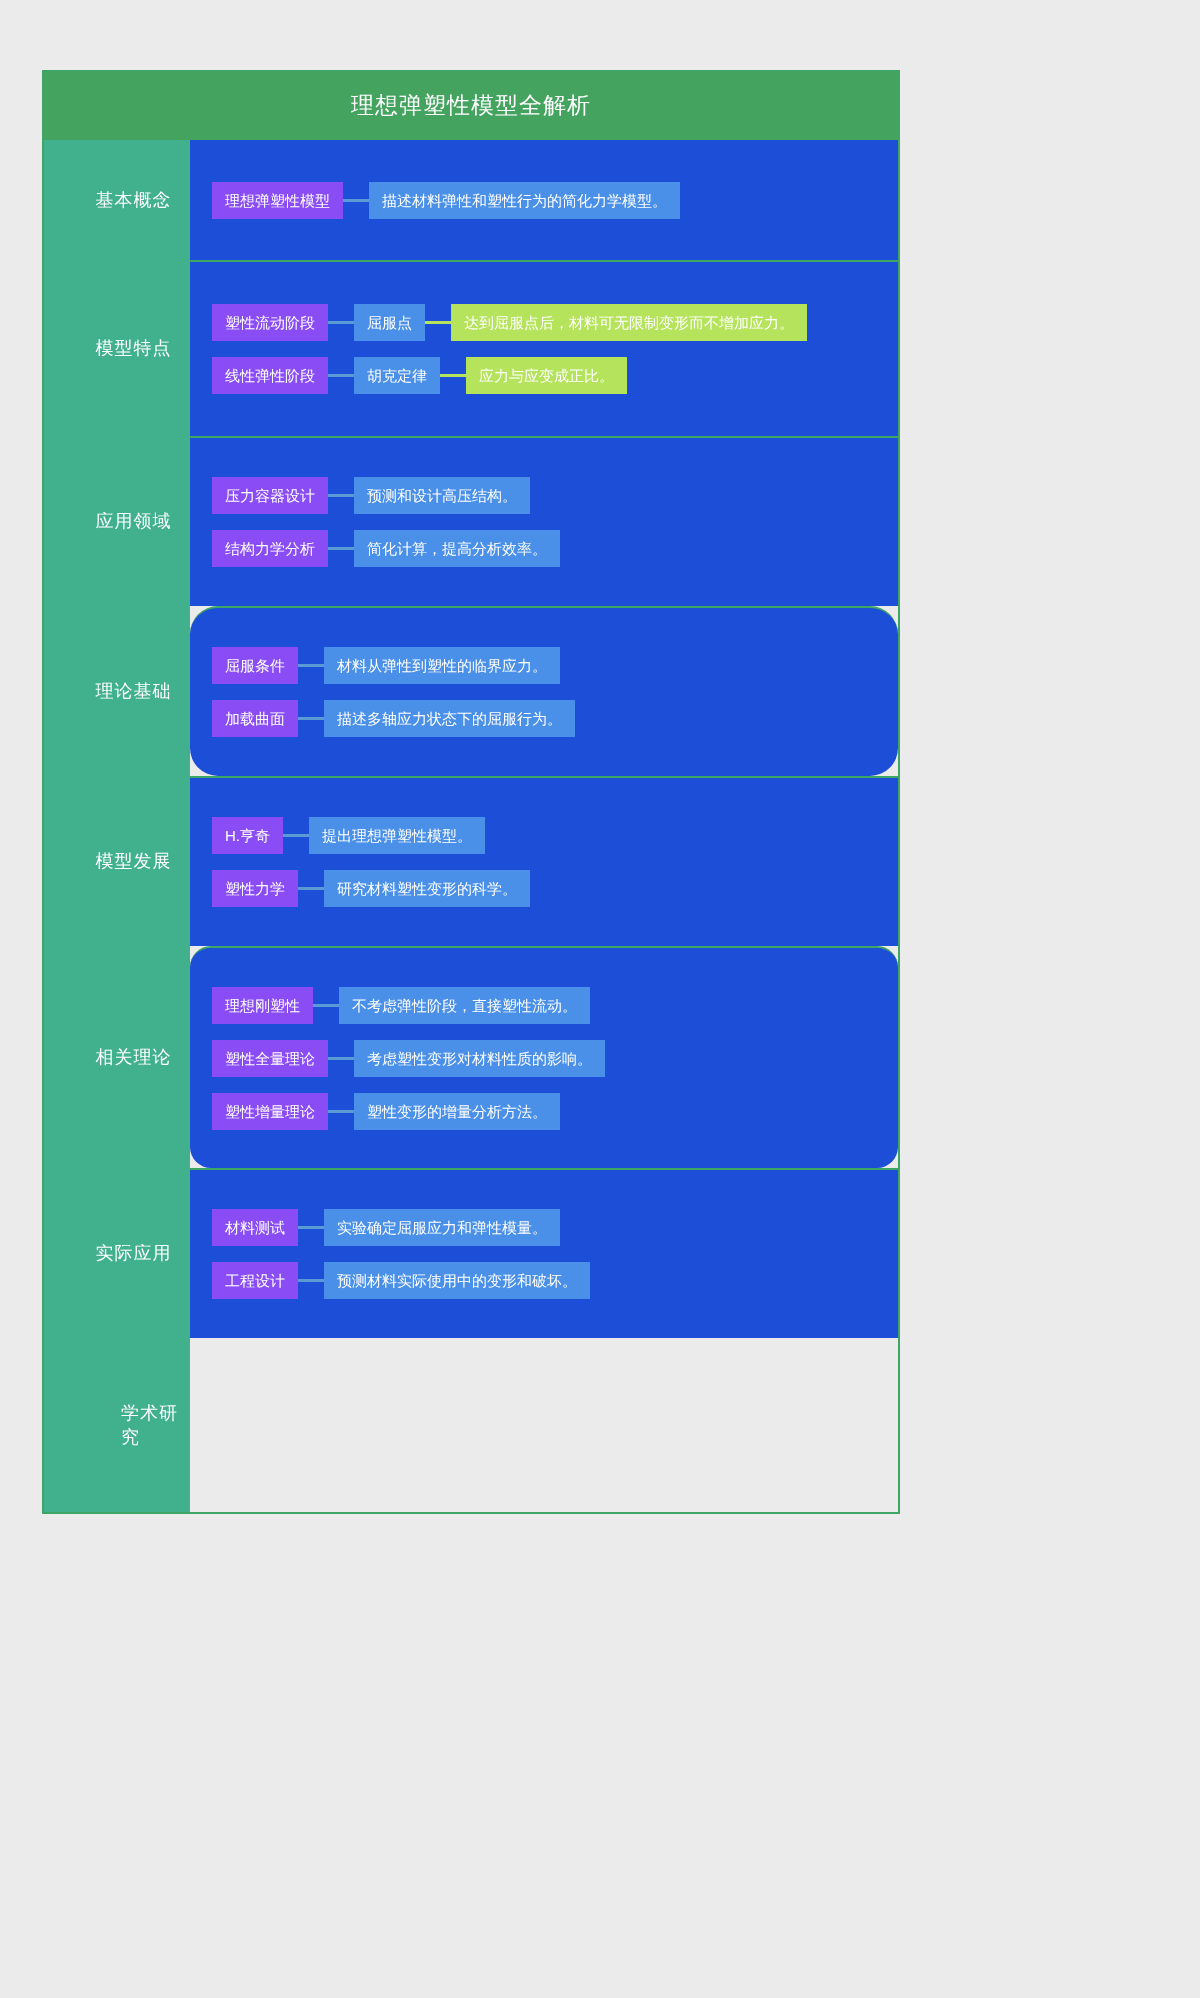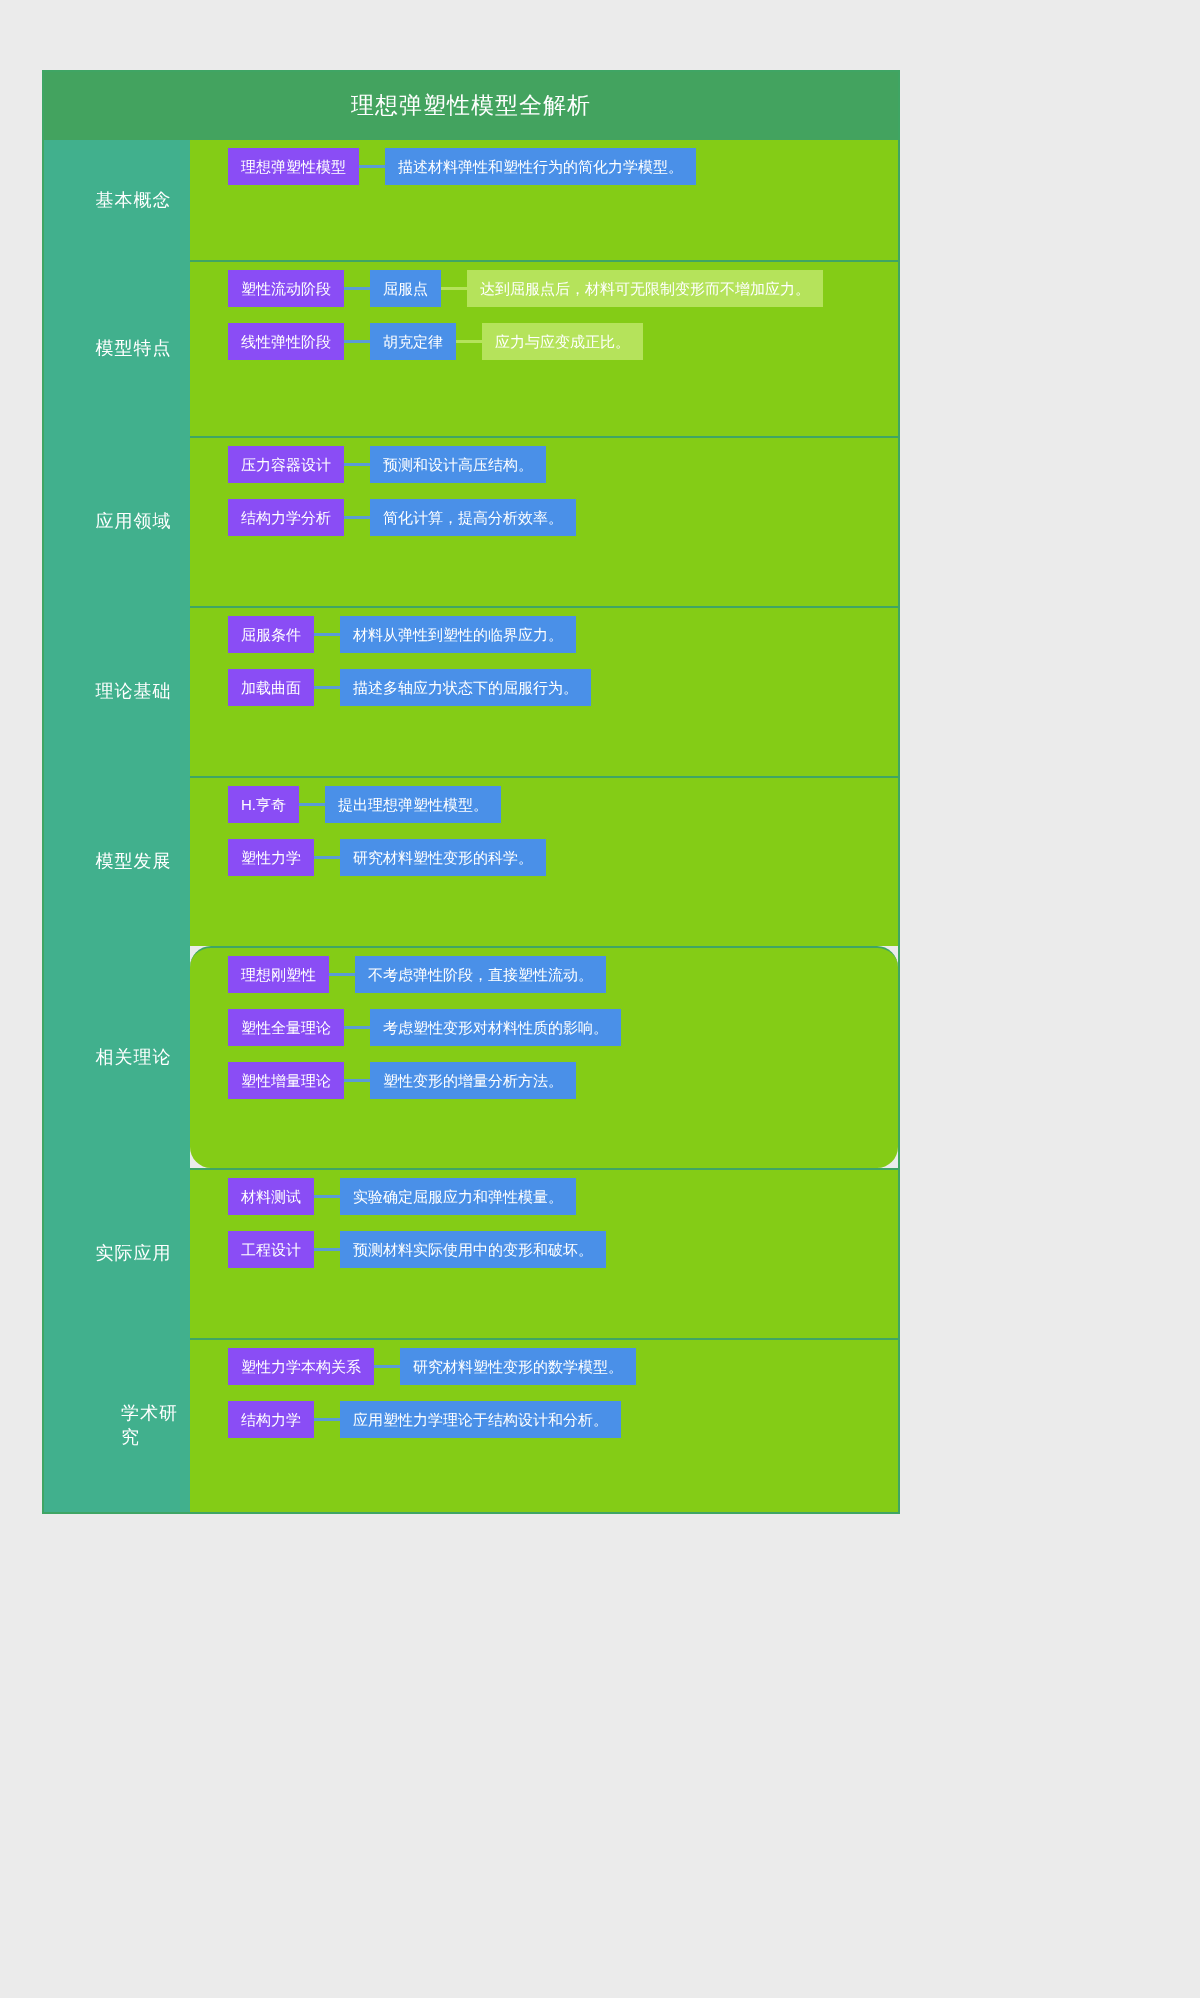--- a/index.html
+++ b/index.html
@@ -57,23 +57,23 @@
     align-items:center;
     justify-content:center;
     box-sizing:border-box;
     letter-spacing:1px;
   }
   .row-cell{
     box-sizing:border-box;
     border-top:2px solid #3fa564;
     display:flex;
     flex-direction:column;
-    justify-content:flex-start;
-    padding-left:38px;
-    background:#84cc16;
+    justify-content:center;
+    padding-left:22px;
+    background:#1d4ed8;
   }
   .row-cell.first{border-top:none;}
 
   .branch{
     display:flex;
     align-items:center;
     margin:8px 0;
   }
   .node{
     color:#ffffff;
@@ -161,82 +161,70 @@
               <div class="node lvl1">压力容器设计</div>
               <div class="connector c-blue"></div>
               <div class="node lvl2">预测和设计高压结构。</div>
             </div>
             <div class="branch">
               <div class="node lvl1">结构力学分析</div>
               <div class="connector c-blue"></div>
               <div class="node lvl2">简化计算，提高分析效率。</div>
             </div>
           </div>
+          <div class="row-cell" style="height: 170px; flex: 0 0 170px; border-radius: 28px;">
+            <div class="branch">
+              <div class="node lvl1">屈服条件</div>
+              <div class="connector c-blue"></div>
+              <div class="node lvl2">材料从弹性到塑性的临界应力。</div>
+            </div>
+            <div class="branch">
+              <div class="node lvl1">加载曲面</div>
+              <div class="connector c-blue"></div>
+              <div class="node lvl2">描述多轴应力状态下的屈服行为。</div>
+            </div>
+          </div>
           <div class="row-cell" style="height: 170px; flex: 0 0 170px;">
             <div class="branch">
-              <div class="node lvl1">屈服条件</div>
-              <div class="connector c-blue"></div>
-              <div class="node lvl2">材料从弹性到塑性的临界应力。</div>
-            </div>
-            <div class="branch">
-              <div class="node lvl1">加载曲面</div>
-              <div class="connector c-blue"></div>
-              <div class="node lvl2">描述多轴应力状态下的屈服行为。</div>
+              <div class="node lvl1">H.亨奇</div>
+              <div class="connector c-blue"></div>
+              <div class="node lvl2">提出理想弹塑性模型。</div>
+            </div>
+            <div class="branch">
+              <div class="node lvl1">塑性力学</div>
+              <div class="connector c-blue"></div>
+              <div class="node lvl2">研究材料塑性变形的科学。</div>
+            </div>
+          </div>
+          <div class="row-cell" style="height: 222px; flex: 0 0 222px; border-radius: 21px;">
+            <div class="branch">
+              <div class="node lvl1">理想刚塑性</div>
+              <div class="connector c-blue"></div>
+              <div class="node lvl2">不考虑弹性阶段，直接塑性流动。</div>
+            </div>
+            <div class="branch">
+              <div class="node lvl1">塑性全量理论</div>
+              <div class="connector c-blue"></div>
+              <div class="node lvl2">考虑塑性变形对材料性质的影响。</div>
+            </div>
+            <div class="branch">
+              <div class="node lvl1">塑性增量理论</div>
+              <div class="connector c-blue"></div>
+              <div class="node lvl2">塑性变形的增量分析方法。</div>
             </div>
           </div>
           <div class="row-cell" style="height: 170px; flex: 0 0 170px;">
             <div class="branch">
-              <div class="node lvl1">H.亨奇</div>
-              <div class="connector c-blue"></div>
-              <div class="node lvl2">提出理想弹塑性模型。</div>
-            </div>
-            <div class="branch">
-              <div class="node lvl1">塑性力学</div>
-              <div class="connector c-blue"></div>
-              <div class="node lvl2">研究材料塑性变形的科学。</div>
-            </div>
-          </div>
-          <div class="row-cell" style="height: 222px; flex: 0 0 222px; border-radius: 21px;">
-            <div class="branch">
-              <div class="node lvl1">理想刚塑性</div>
-              <div class="connector c-blue"></div>
-              <div class="node lvl2">不考虑弹性阶段，直接塑性流动。</div>
-            </div>
-            <div class="branch">
-              <div class="node lvl1">塑性全量理论</div>
-              <div class="connector c-blue"></div>
-              <div class="node lvl2">考虑塑性变形对材料性质的影响。</div>
-            </div>
-            <div class="branch">
-              <div class="node lvl1">塑性增量理论</div>
-              <div class="connector c-blue"></div>
-              <div class="node lvl2">塑性变形的增量分析方法。</div>
-            </div>
-          </div>
-          <div class="row-cell" style="height: 170px; flex: 0 0 170px;">
-            <div class="branch">
               <div class="node lvl1">材料测试</div>
               <div class="connector c-blue"></div>
               <div class="node lvl2">实验确定屈服应力和弹性模量。</div>
             </div>
             <div class="branch">
               <div class="node lvl1">工程设计</div>
               <div class="connector c-blue"></div>
               <div class="node lvl2">预测材料实际使用中的变形和破坏。</div>
-            </div>
-          </div>
-          <div class="row-cell" style="height: 174px; flex: 0 0 174px;">
-            <div class="branch">
-              <div class="node lvl1">塑性力学本构关系</div>
-              <div class="connector c-blue"></div>
-              <div class="node lvl2">研究材料塑性变形的数学模型。</div>
-            </div>
-            <div class="branch">
-              <div class="node lvl1">结构力学</div>
-              <div class="connector c-blue"></div>
-              <div class="node lvl2">应用塑性力学理论于结构设计和分析。</div>
             </div>
           </div>
         </div>
     </div>
 
   </div>
 </div>
 
 </body></html>

